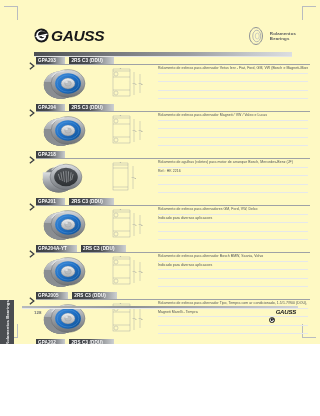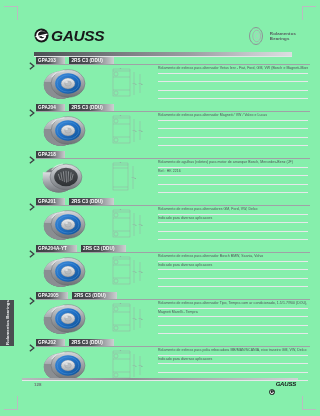--- a/index.html
+++ b/index.html
@@ -3,21 +3,21 @@
 <meta charset="utf-8">
 <title>Gauss Rolamentos Catalog Page</title>
 <style>
   html,body{margin:0;padding:0;}
   body{
     width:320px;height:416px;overflow:hidden;
     background:#ffffff;
     font-family:"Liberation Sans", sans-serif;
     -webkit-font-smoothing:antialiased;
   }
-  .page{position:relative;width:320px;height:416px;background:#86efac;overflow:hidden;}
+  .page{position:relative;width:320px;height:344px;background:#fef9c3;overflow:hidden;}
 
   
   .crop{position:absolute;width:14px;height:14px;pointer-events:none;}
   .crop i{position:absolute;background:#b9bcc0;}
   .crop .h{height:1px;width:14px;}
   .crop .v{width:1px;height:14px;}
   .crop-tl{left:4px;top:6px;}
   .crop-tl .h{top:0;left:0;} .crop-tl .v{left:13px;top:0;}
   .crop-tr{right:4px;top:6px;}
   .crop-tr .h{top:0;right:0;} .crop-tr .v{right:13px;top:0;}

